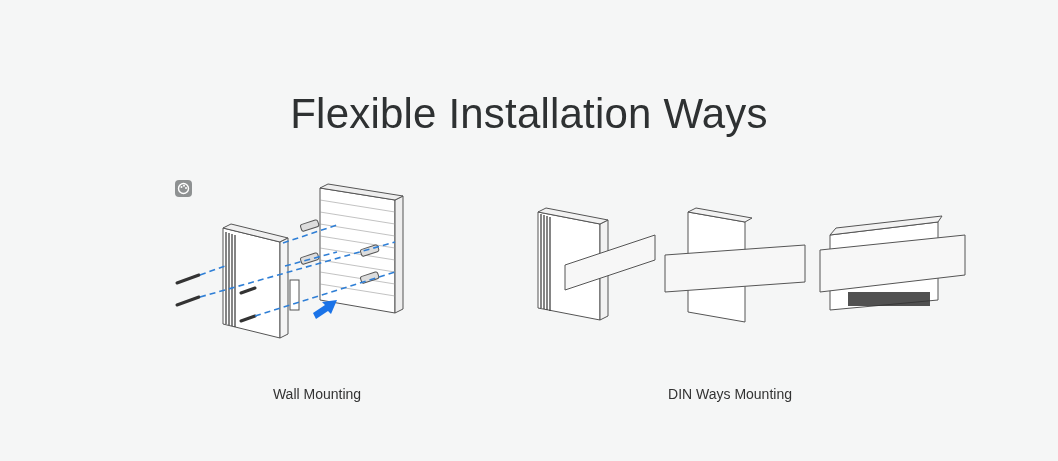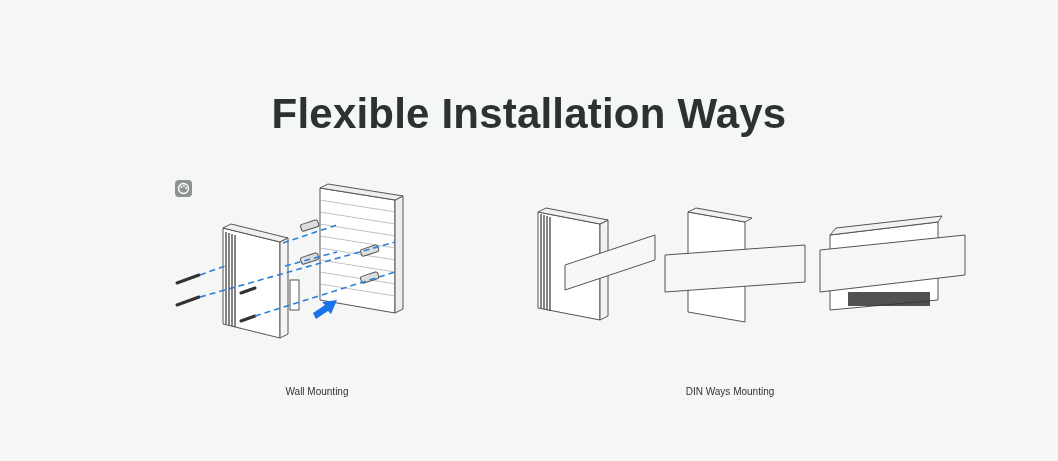--- a/index.html
+++ b/index.html
@@ -1,19 +1,19 @@
 <!DOCTYPE html>
 <html><head>
 <meta charset="utf-8">
 <style>
   html,body{margin:0;padding:0;}
   body{width:1058px;height:461px;background:#f5f6f6;font-family:"Liberation Sans",sans-serif;position:relative;overflow:hidden;color:#2f3233;}
-  .title{position:absolute;left:0;right:0;top:62px;text-align:center;font-size:42px;font-weight:700;letter-spacing:0.2px;color:#2e3132;}
+  .title{position:absolute;left:0;right:0;top:62px;text-align:center;font-size:42px;font-weight:400;letter-spacing:0.2px;color:#2e3132;}
   .fig{position:absolute;}
-  .caption{position:absolute;font-size:10px;color:#333;text-align:center;}
+  .caption{position:absolute;font-size:14px;color:#333;text-align:center;}
   .badge{position:absolute;left:175px;top:180px;width:17px;height:17px;border-radius:4px;background:#8e9192;}
 </style>
 </head>
 <body>
 
 <h1 class="title">Flexible Installation Ways</h1>
 
 <div class="badge">
   <svg width="17" height="17" viewBox="0 0 17 17">
     <circle cx="8.5" cy="8.5" r="5" fill="none" stroke="#fff" stroke-width="1.4"></circle>

